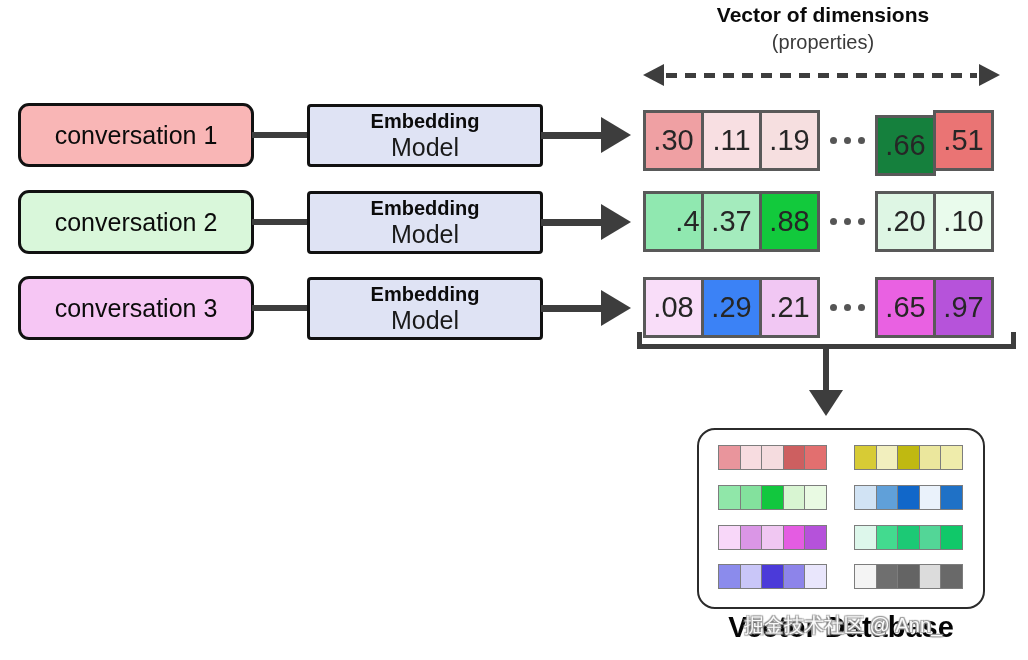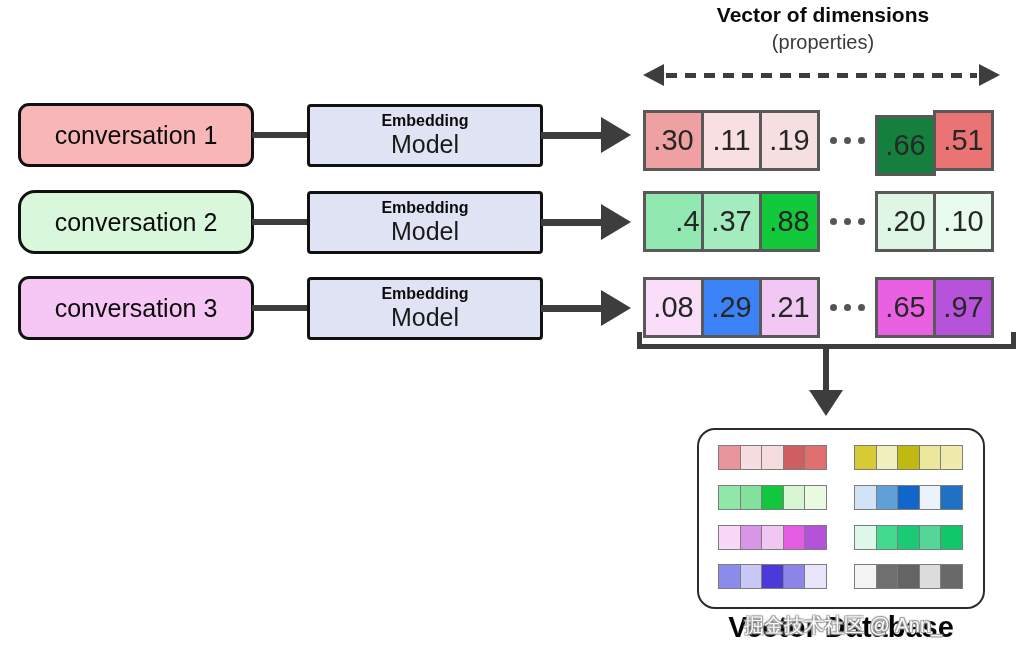--- a/index.html
+++ b/index.html
@@ -22,21 +22,21 @@
 
   
   .prow{position:absolute;left:0;width:908px;height:66px;}
   .conv-box{position:absolute;left:18px;top:0;width:236px;height:64px;box-sizing:border-box;
             border:3.5px solid #111;border-radius:11px;display:flex;align-items:center;justify-content:center;
             font-size:25px;color:#0b0b0b;}
   .connector{position:absolute;left:252px;top:29px;width:56px;height:6px;background:#3d3d3d;}
   .emb-box{position:absolute;left:307px;top:1px;width:236px;height:63px;box-sizing:border-box;
            border:3px solid #111;border-radius:4px;background:#dfe3f4;
            display:flex;flex-direction:column;align-items:center;justify-content:center;line-height:1.15;}
-  .emb-l1{font-size:16px;font-weight:bold;color:#0b0b0b;}
+  .emb-l1{font-size:20px;font-weight:bold;color:#0b0b0b;}
   .emb-l2{font-size:25px;color:#1a1a1a;}
   .arrow-line{position:absolute;left:541px;top:29px;width:62px;height:7px;background:#3d3d3d;}
   .arrow-head{position:absolute;left:601px;top:14px;width:0;height:0;
               border-top:18px solid transparent;border-bottom:18px solid transparent;
               border-left:30px solid #3d3d3d;}
   .vec-group{position:absolute;left:643px;top:1px;display:flex;align-items:center;}
   .vcell{width:61px;height:61px;box-sizing:border-box;border:3px solid #595959;
          display:flex;align-items:center;justify-content:center;font-size:29px;color:#262626;}
   .vcell + .vcell{margin-left:-3px;}
   .vdots{width:55px;display:flex;align-items:center;justify-content:center;gap:7px;}
@@ -93,21 +93,21 @@
           <div class="vdots">
             <i></i>
             <i></i>
             <i></i>
           </div>
           <div class="vcell" style="background: #15803d; margin-top: 11px;">.66</div>
           <div class="vcell" style="background: rgb(234, 116, 116);">.51</div>
         </div>
       </div>
       <div class="prow" style="top: 190px;">
-        <div class="conv-box" style="background: rgb(217, 247, 218); border-radius: 17px;">conversation 2</div>
+        <div class="conv-box" style="background: rgb(217, 247, 218);">conversation 2</div>
         <div class="connector"></div>
         <div class="emb-box">
           <div class="emb-l1">Embedding</div>
           <div class="emb-l2">Model</div>
         </div>
         <div class="arrow-line"></div>
         <div class="arrow-head"></div>
         <div class="vec-group">
           <div class="vcell" style="background: rgb(144, 232, 176); padding-left: 44px;">.49</div>
           <div class="vcell" style="background: rgb(164, 235, 189);">.37</div>

